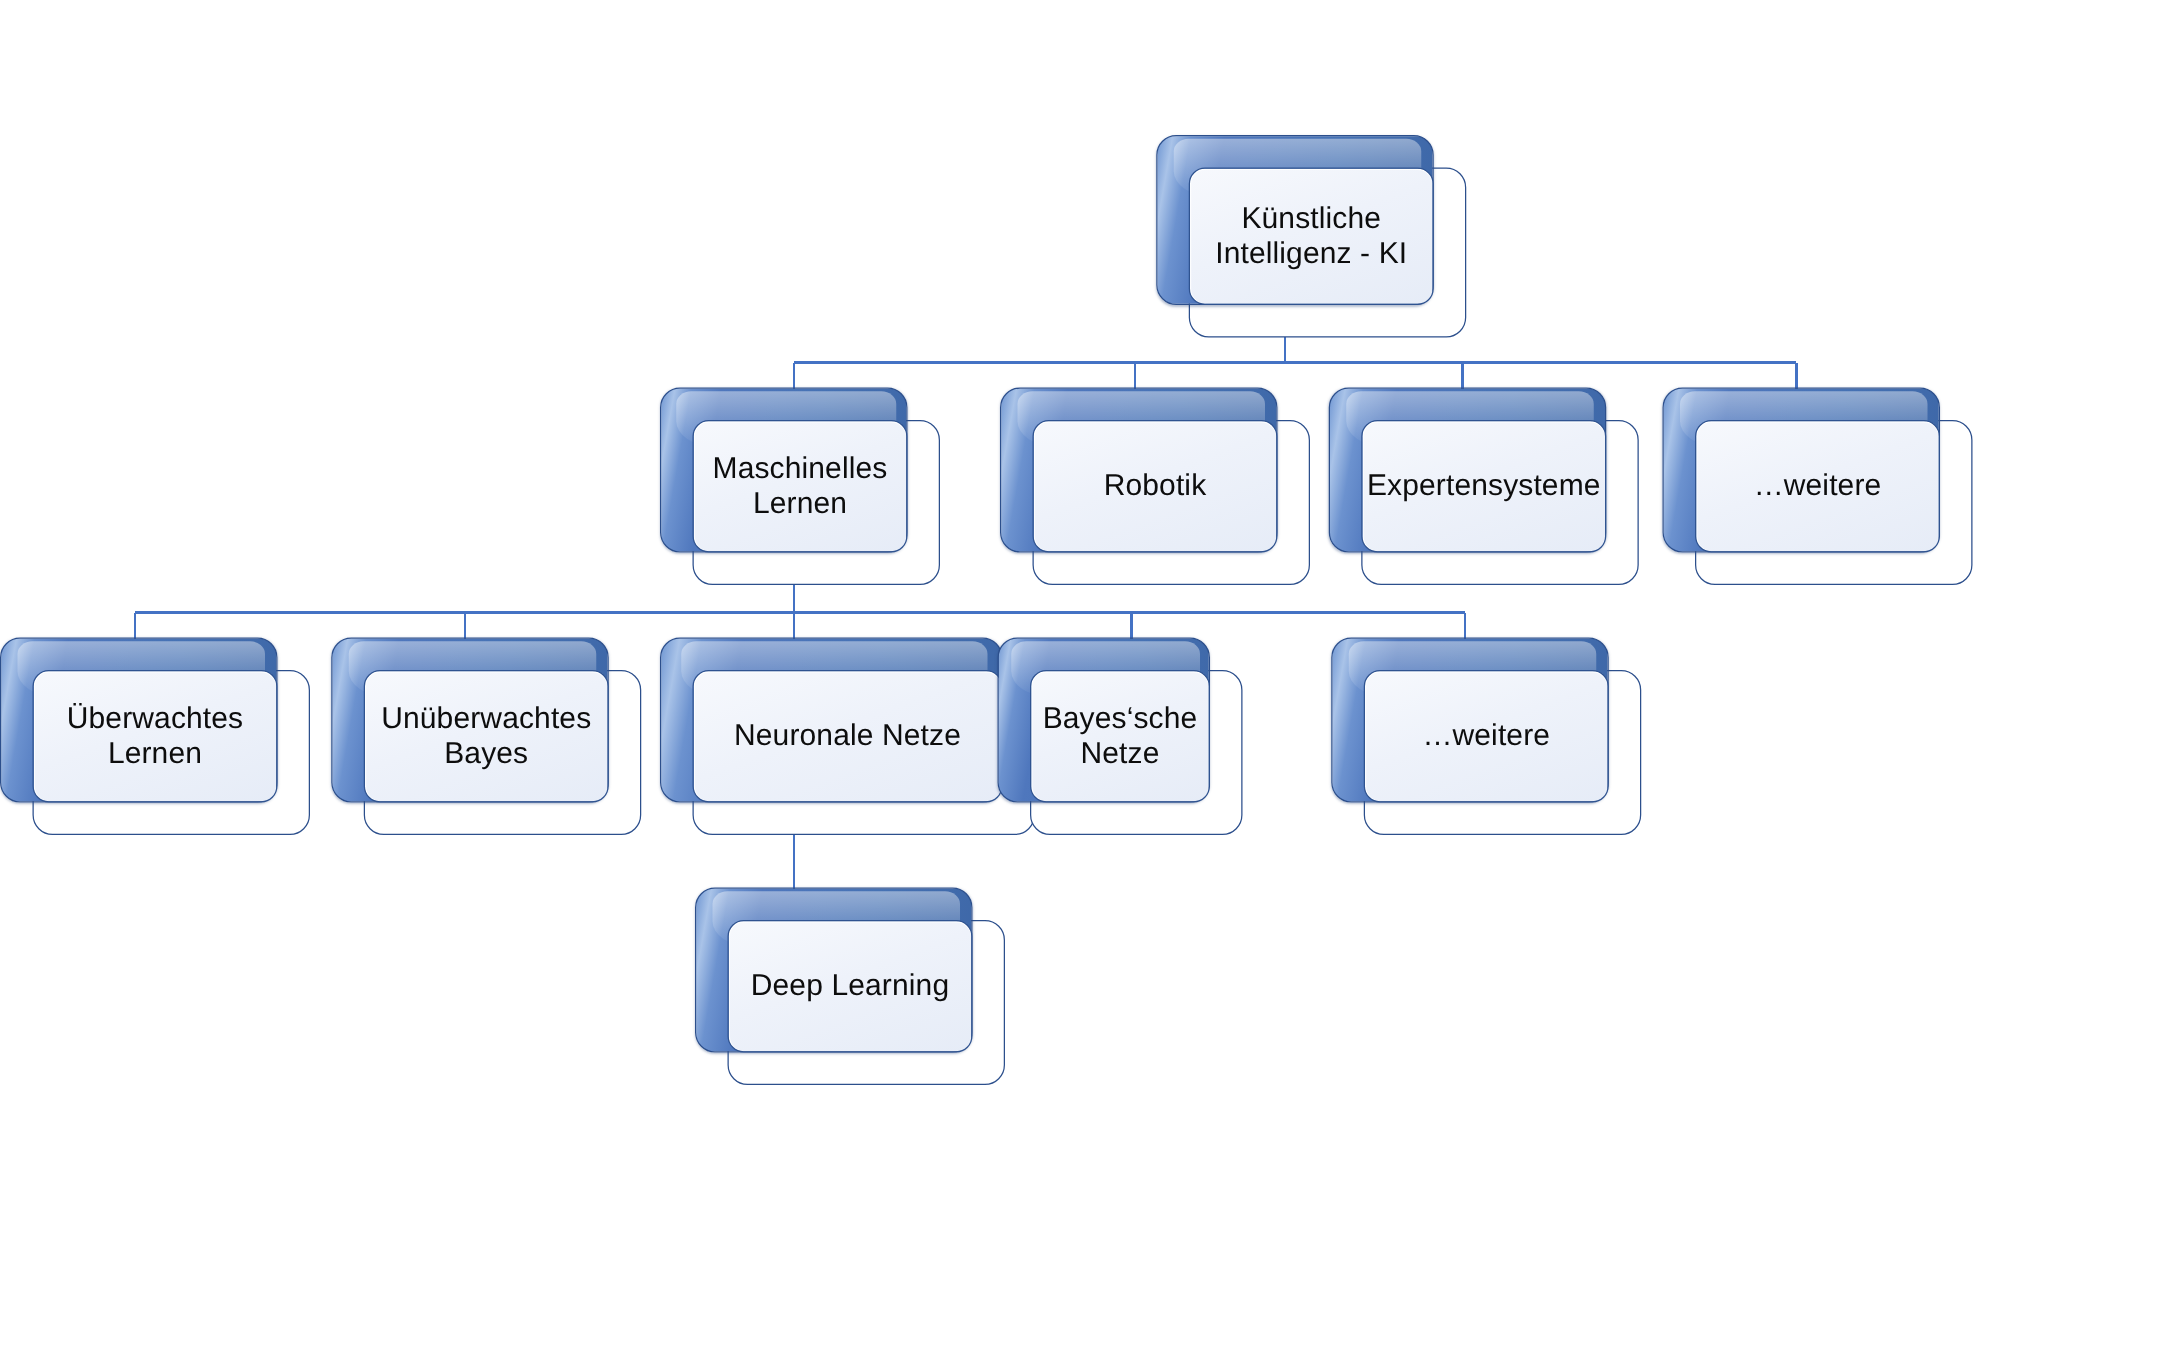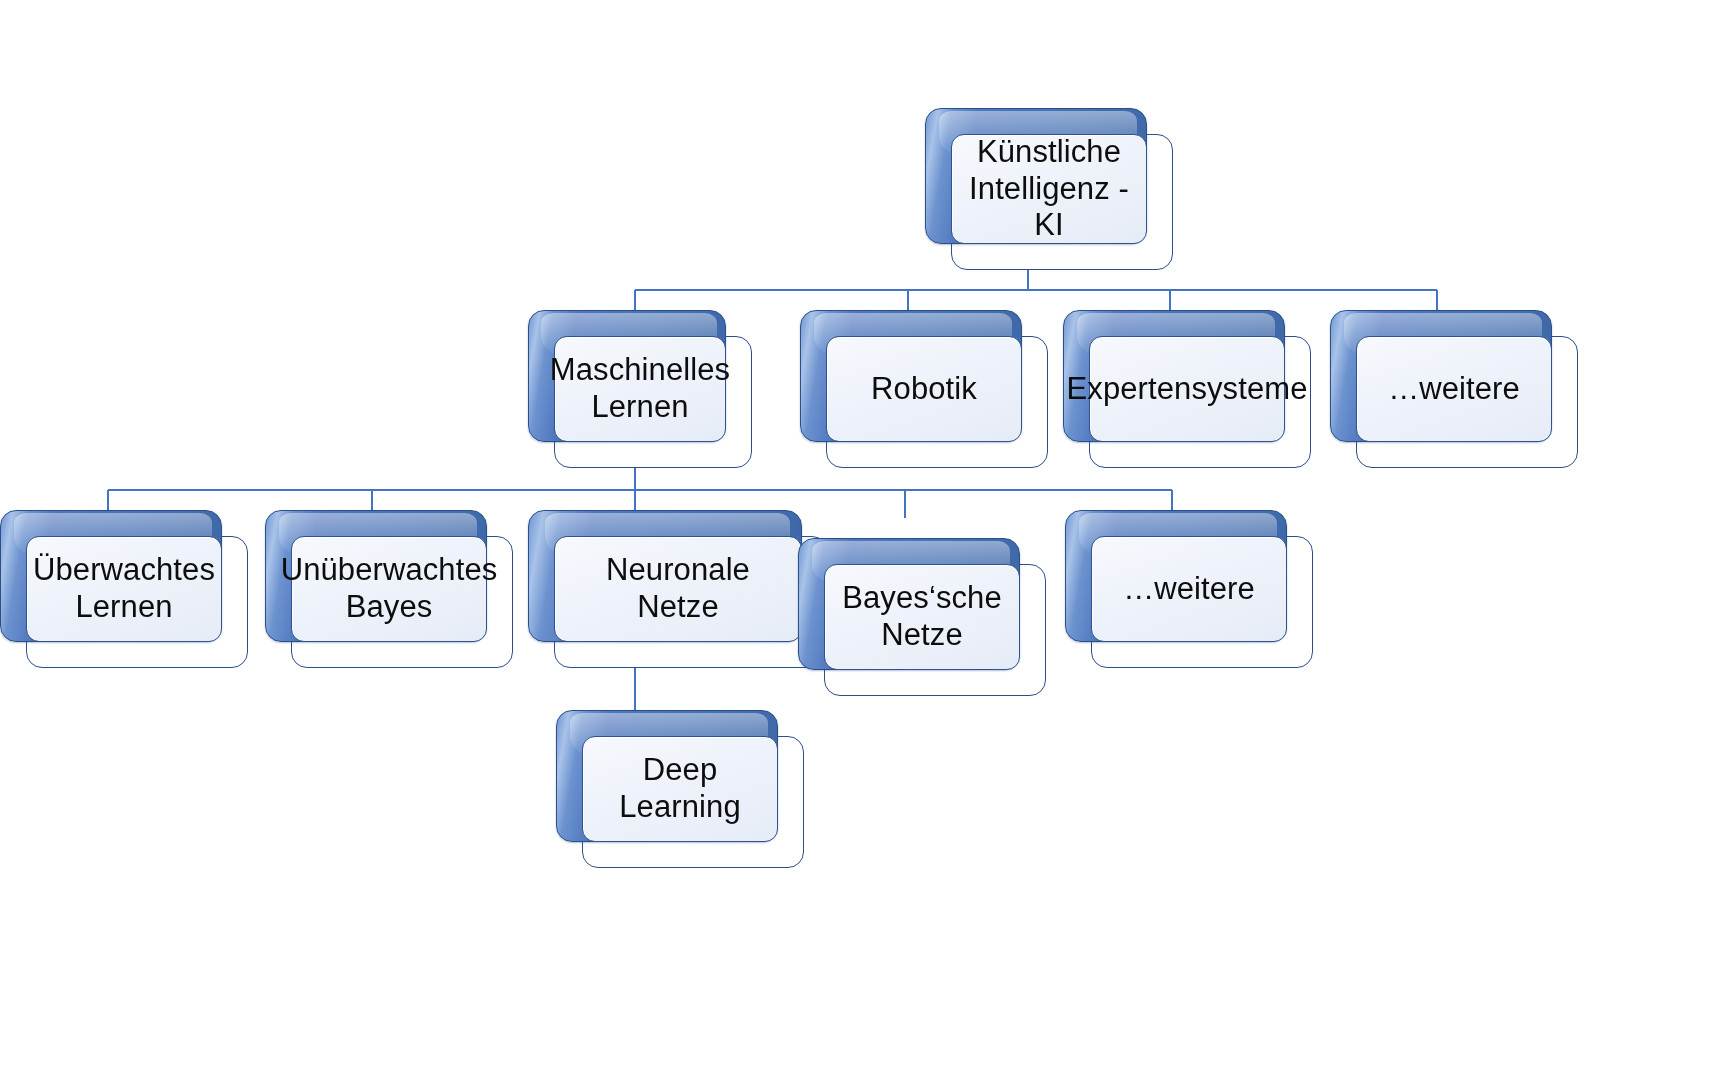--- a/index.html
+++ b/index.html
@@ -80,21 +80,21 @@
       inset 1px 0 0 rgba(255,255,255,0.8);
     display:flex;
     align-items:center;
     justify-content:center;
     text-align:center;
     padding:4px 10px;
     box-sizing:border-box;
   }
   .node .label{
     color:#0d0d0d;
-    font-size:31px;
+    font-size:24px;
     line-height:1.18;
     font-weight:400;
     letter-spacing:0.1px;
     white-space:pre-line;
     font-family:"Liberation Sans", sans-serif;
   }
   .node.two-block .face{
     flex-direction:column;
     justify-content:center;
     gap:13px;
@@ -188,21 +188,21 @@
   </div>
 
   <div class="node" style="left:528px; top:510px; width:300px; height:158px;">
     <div class="plate-white"></div>
     <div class="plate-blue"></div>
     <div class="face">
       <span class="label">Neuronale Netze</span>
     </div>
   </div>
 
-  <div class="node" style="left:798px; top:538px; width:248px; height:158px;">
+  <div class="node" style="left:798px; top:510px; width:196px; height:158px;">
     <div class="plate-white"></div>
     <div class="plate-blue"></div>
     <div class="face">
       <span class="label">Bayes‘sche Netze</span>
     </div>
   </div>
 
   <div class="node" style="left:1065px; top:510px; width:248px; height:158px;">
     <div class="plate-white"></div>
     <div class="plate-blue"></div>

